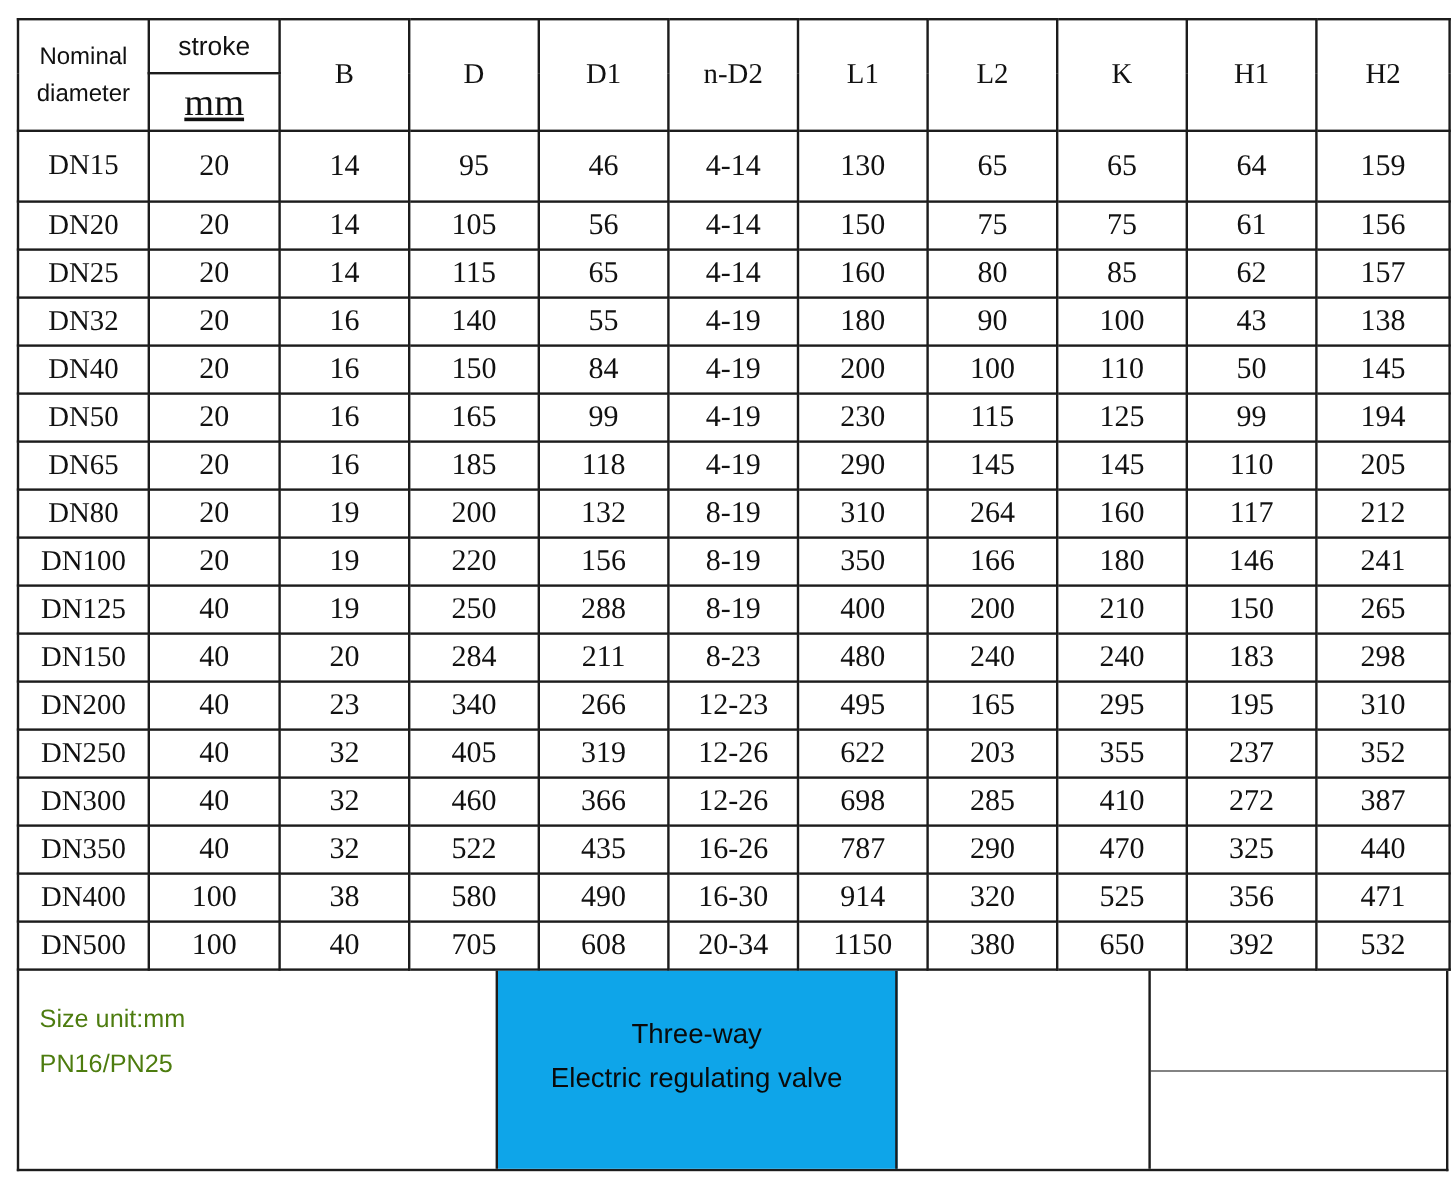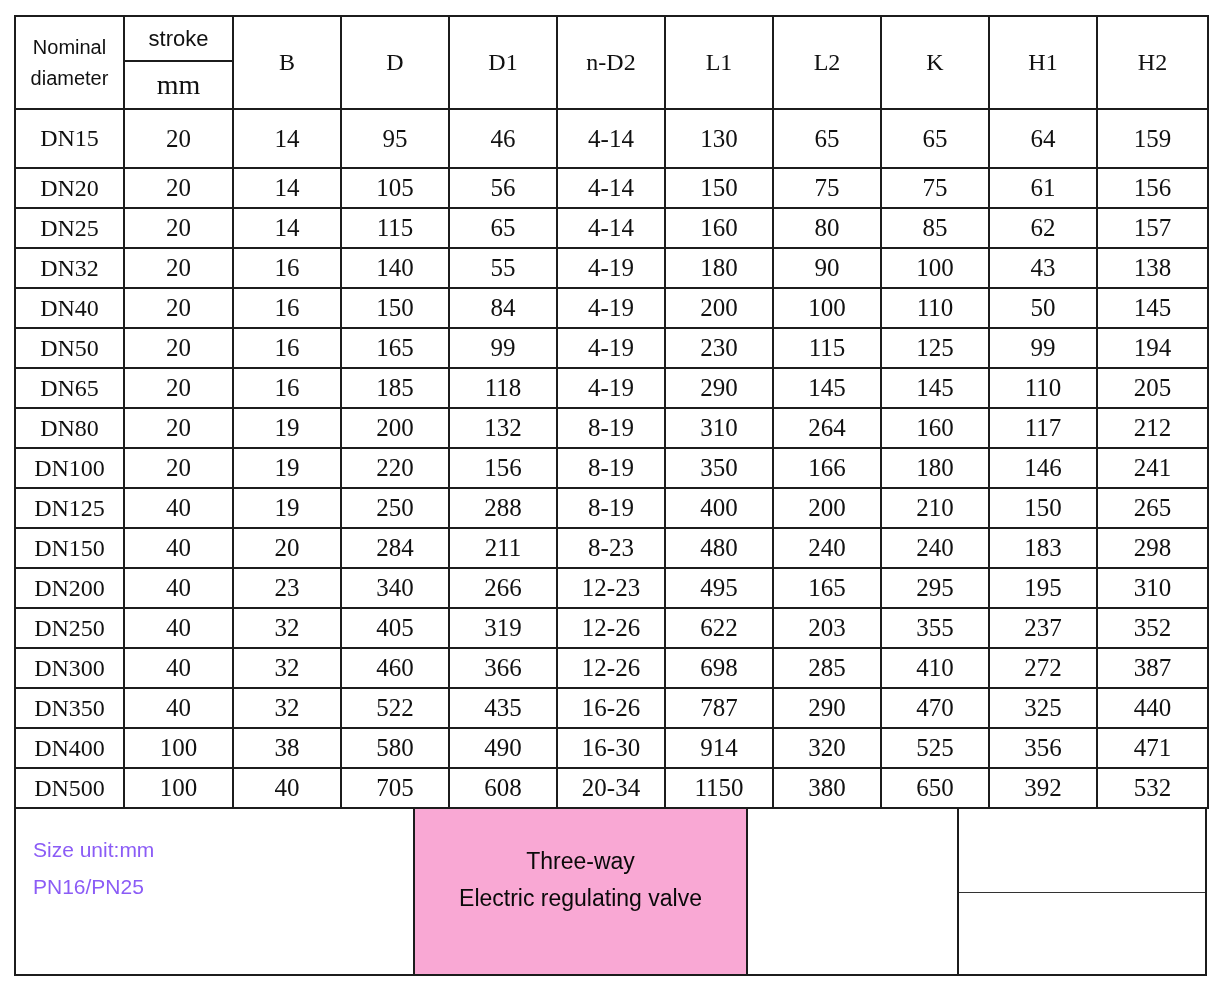--- a/index.html
+++ b/index.html
@@ -35,47 +35,47 @@
     font-family:"Liberation Sans", sans-serif;
     font-weight:700;
     font-size:20px;
     line-height:1.55;
   }
   th.stroke {
     font-family:"Liberation Sans", sans-serif;
     font-weight:700;
     font-size:22px;
   }
-  th.mm { font-size:28px; }
+  th.mm { font-size:32px;text-decoration:underline; }
   th.dim { font-size:24px; }
   
   tbody tr { height:40px; }
   tbody tr.first-row { height:59px;padding-left:16px; }
   tbody td { font-size:25px; }
   tbody td:first-child { font-size:24px; }
   
   .footer {
     display:flex;
     width:1193px; height:167px;
     border:2px solid #1c1c1c;
     border-top:none;
     font-family:"Liberation Sans", sans-serif;
   }
   .f-notes {
     width:399px;
     border-right:2px solid #1c1c1c;
     padding:22px 0 0 17px;
     font-size:21px;
     line-height:37px;
-    color:#8b5cf6;
+    color:#4d7c0f;
   }
   .f-product {
     width:333px;
     border-right:2px solid #1c1c1c;
-    background:#f9a8d4;
+    background:#0ea5e9;
     display:flex;
     flex-direction:column;
     justify-content:center;
     align-items:center;
     text-align:center;
     font-size:23px;
     line-height:37px;
     padding-bottom:24px;
     color:#0a0a0a;
   }

